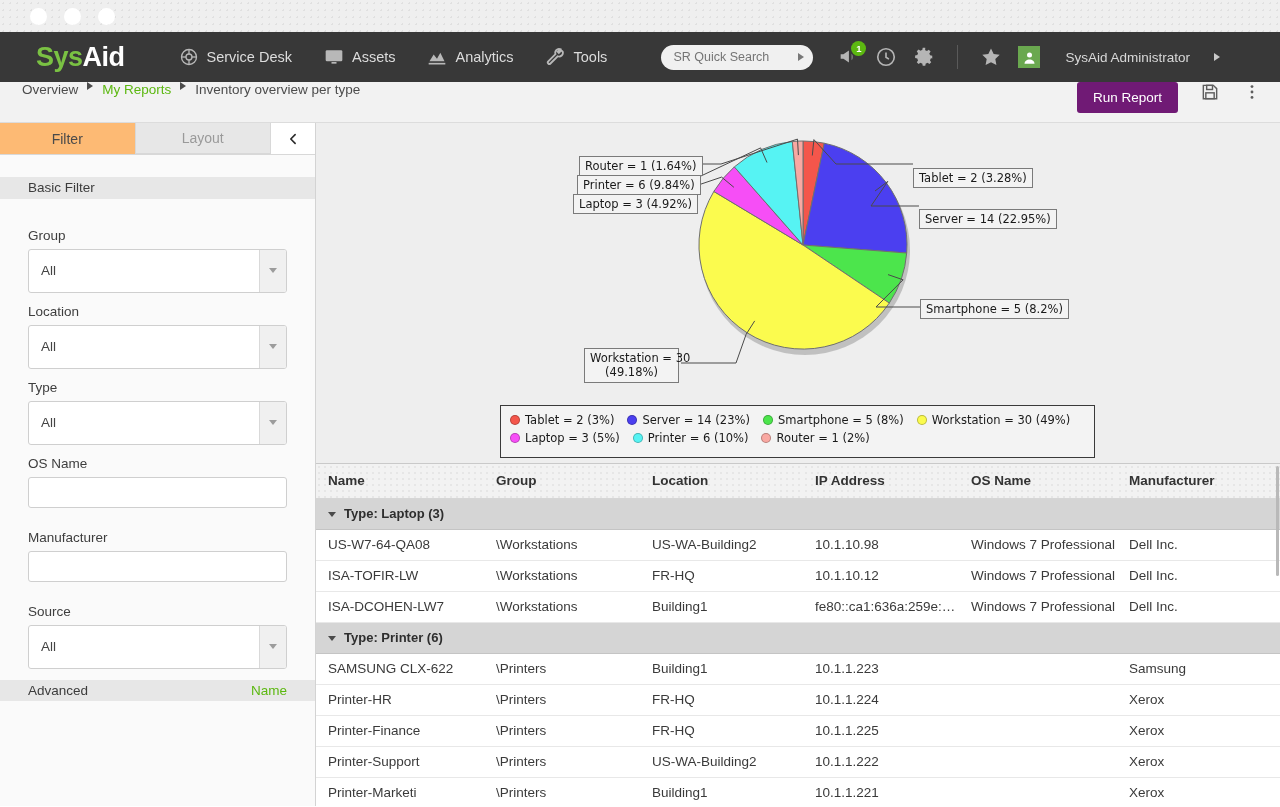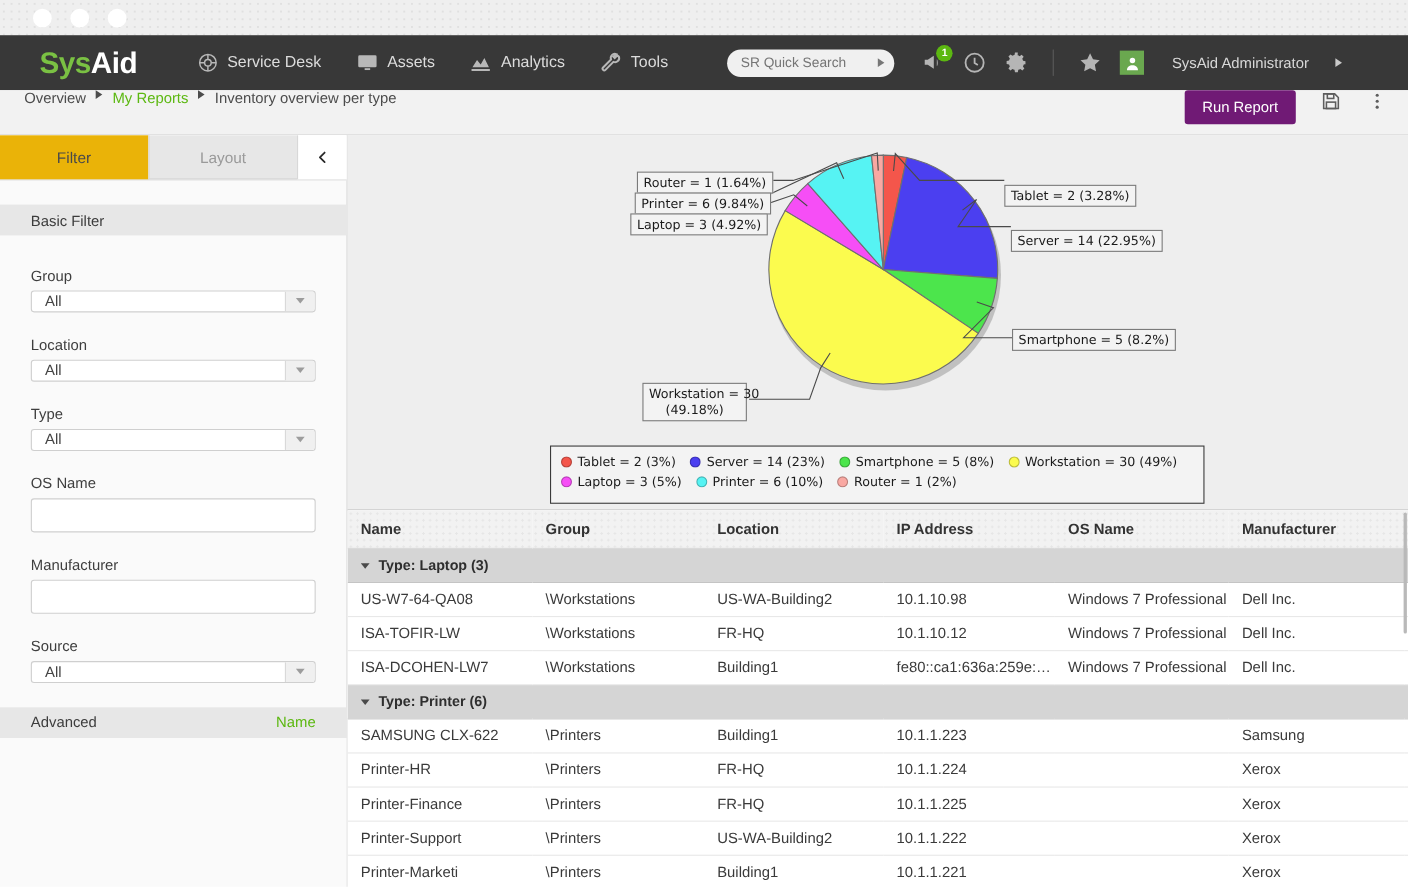--- a/index.html
+++ b/index.html
@@ -96,39 +96,39 @@
 
   
   .sidebar {
     width: 316px; border-right: 1px solid #d3d3d3;
     background: #fafafa; display: flex; flex-direction: column;
     position: relative;
   }
   .tabrow { display: flex; height: 44px; background: #fff; border-bottom: 1px solid #d8d8d8; }
   .tab {
     flex: 1; display: flex; align-items: center; justify-content: center;
-    font-size: 14px; cursor: pointer; background: #eab308; color: #4a4a4a;
+    font-size: 14px; cursor: pointer; background: #fdba74; color: #4a4a4a;
   }
   .tab.inactive { background: #e7e7e7; color: #9a9a9a; border-left: 1px solid #d8d8d8; border-bottom: 1px solid #d8d8d8; }
   .tabcollapse {
     width: 45px; background: #fff; border-left: 1px solid #d8d8d8;
     display: flex; align-items: center; justify-content: center; cursor: pointer;
   }
   .tabcollapse svg { width: 13px; height: 16px; color: #2b2b2b; }
 
   .sectionhdr {
     background: #e7e7e7; height: 30px; display: flex; align-items: center;
     padding-left: 28px; font-size: 13.5px; color: #3c3c3c;
     margin-top: 22px;
   }
   .filterbody { padding: 18px 28px 0 28px; flex: 1; }
   .flabel { font-size: 13.5px; color: #3e3e3e; margin-bottom: 6px; margin-top: 11px; }
   .fselect {
-    display: flex; height: 20px; border: 1px solid #cfcfcf; border-radius: 3px;
-    background: #fff; overflow: hidden; margin-bottom: 22px;
+    display: flex; height: 44px; border: 1px solid #cfcfcf; border-radius: 3px;
+    background: #fff; overflow: hidden; margin-bottom: 11px;
   }
   .fselect .val { flex: 1; display: flex; align-items: center; padding-left: 12px; font-size: 13.5px; color: #444; }
   .fselect .arr {
     width: 27px; background: #f0f0f0; border-left: 1px solid #d9d9d9;
     display: flex; align-items: center; justify-content: center;
   }
   .fselect .arr i { width: 0; height: 0; border-top: 5px solid #9c9c9c; border-left: 4px solid transparent; border-right: 4px solid transparent; }
   .ftext {
     width: 100%; height: 31px; border: 1px solid #cfcfcf; border-radius: 3px;
     background: #fff; margin-bottom: 11px; padding: 0 10px; font-size: 13.5px;

